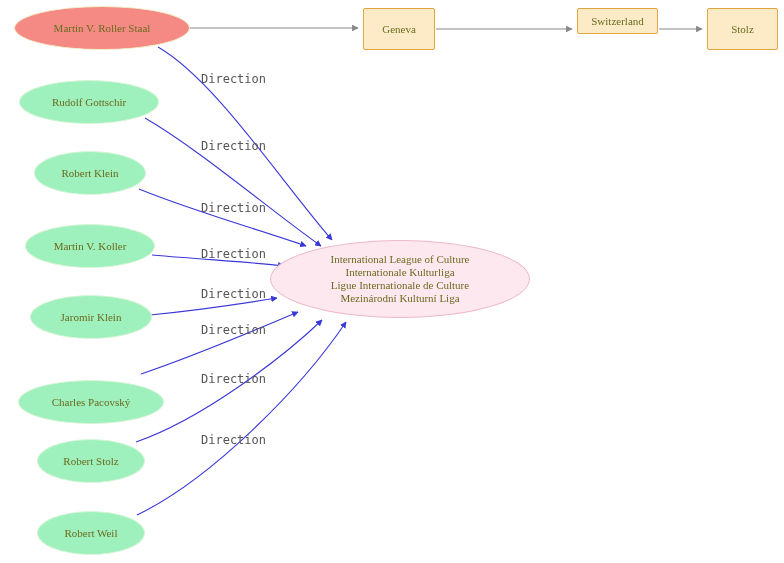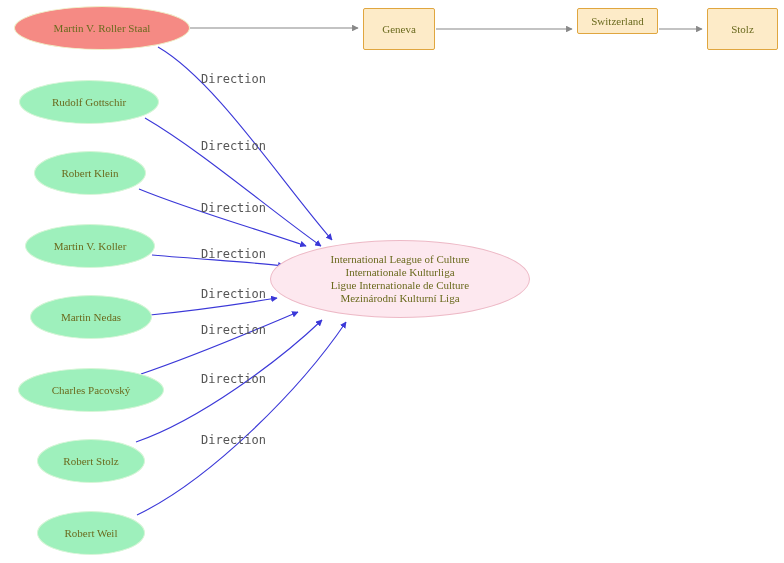--- a/index.html
+++ b/index.html
@@ -97,22 +97,22 @@
         <path d="M 436,29 L 572,29" stroke="#888888" stroke-width="1.1" fill="none" marker-end="url(#arrow-gray)"></path>
         <path d="M 659,29 L 702,29" stroke="#888888" stroke-width="1.1" fill="none" marker-end="url(#arrow-gray)"></path>
       </g>
   </svg>
 
   <div id="node-layer">
       <div class="node ellipse focus-person" style="left: 14px; top: 6px; width: 176px; height: 44px;"><span>Martin V.  Roller Staal</span></div>
       <div class="node ellipse person" style="left: 19px; top: 80px; width: 140px; height: 44px;"><span>Rudolf Gottschir</span></div>
       <div class="node ellipse person" style="left: 34px; top: 151px; width: 112px; height: 44px;"><span>Robert Klein</span></div>
       <div class="node ellipse person" style="left: 25px; top: 224px; width: 130px; height: 44px;"><span>Martin V. Koller</span></div>
-      <div class="node ellipse person" style="left: 30px; top: 295px; width: 122px; height: 44px;"><span>Martin Nedas</span></div>
-      <div class="node ellipse person" style="left: 18px; top: 368px; width: 146px; height: 44px;"><span>Charles Pacovský</span></div>
+      <div class="node ellipse person" style="left: 30px; top: 295px; width: 122px; height: 44px;"><span>Jaromir Klein</span></div>
+      <div class="node ellipse person" style="left: 18px; top: 380px; width: 146px; height: 44px;"><span>Charles Pacovský</span></div>
       <div class="node ellipse person" style="left: 37px; top: 439px; width: 108px; height: 44px;"><span>Robert Stolz</span></div>
       <div class="node ellipse person" style="left: 37px; top: 511px; width: 108px; height: 44px;"><span>Robert Weil</span></div>
       <div class="node ellipse org" style="left: 270px; top: 240px; width: 260px; height: 78px;"><span>International League of Culture
 Internationale Kulturliga
 Ligue Internationale de Culture
 Mezinárodní Kulturní Liga</span></div>
       <div class="node place" style="left: 363px; top: 8px; width: 72px; height: 42px;"><span>Geneva</span></div>
       <div class="node place" style="left: 577px; top: 8px; width: 81px; height: 26px;"><span>Switzerland</span></div>
       <div class="node place" style="left: 707px; top: 8px; width: 71px; height: 42px;"><span>Stolz</span></div>
     </div>

